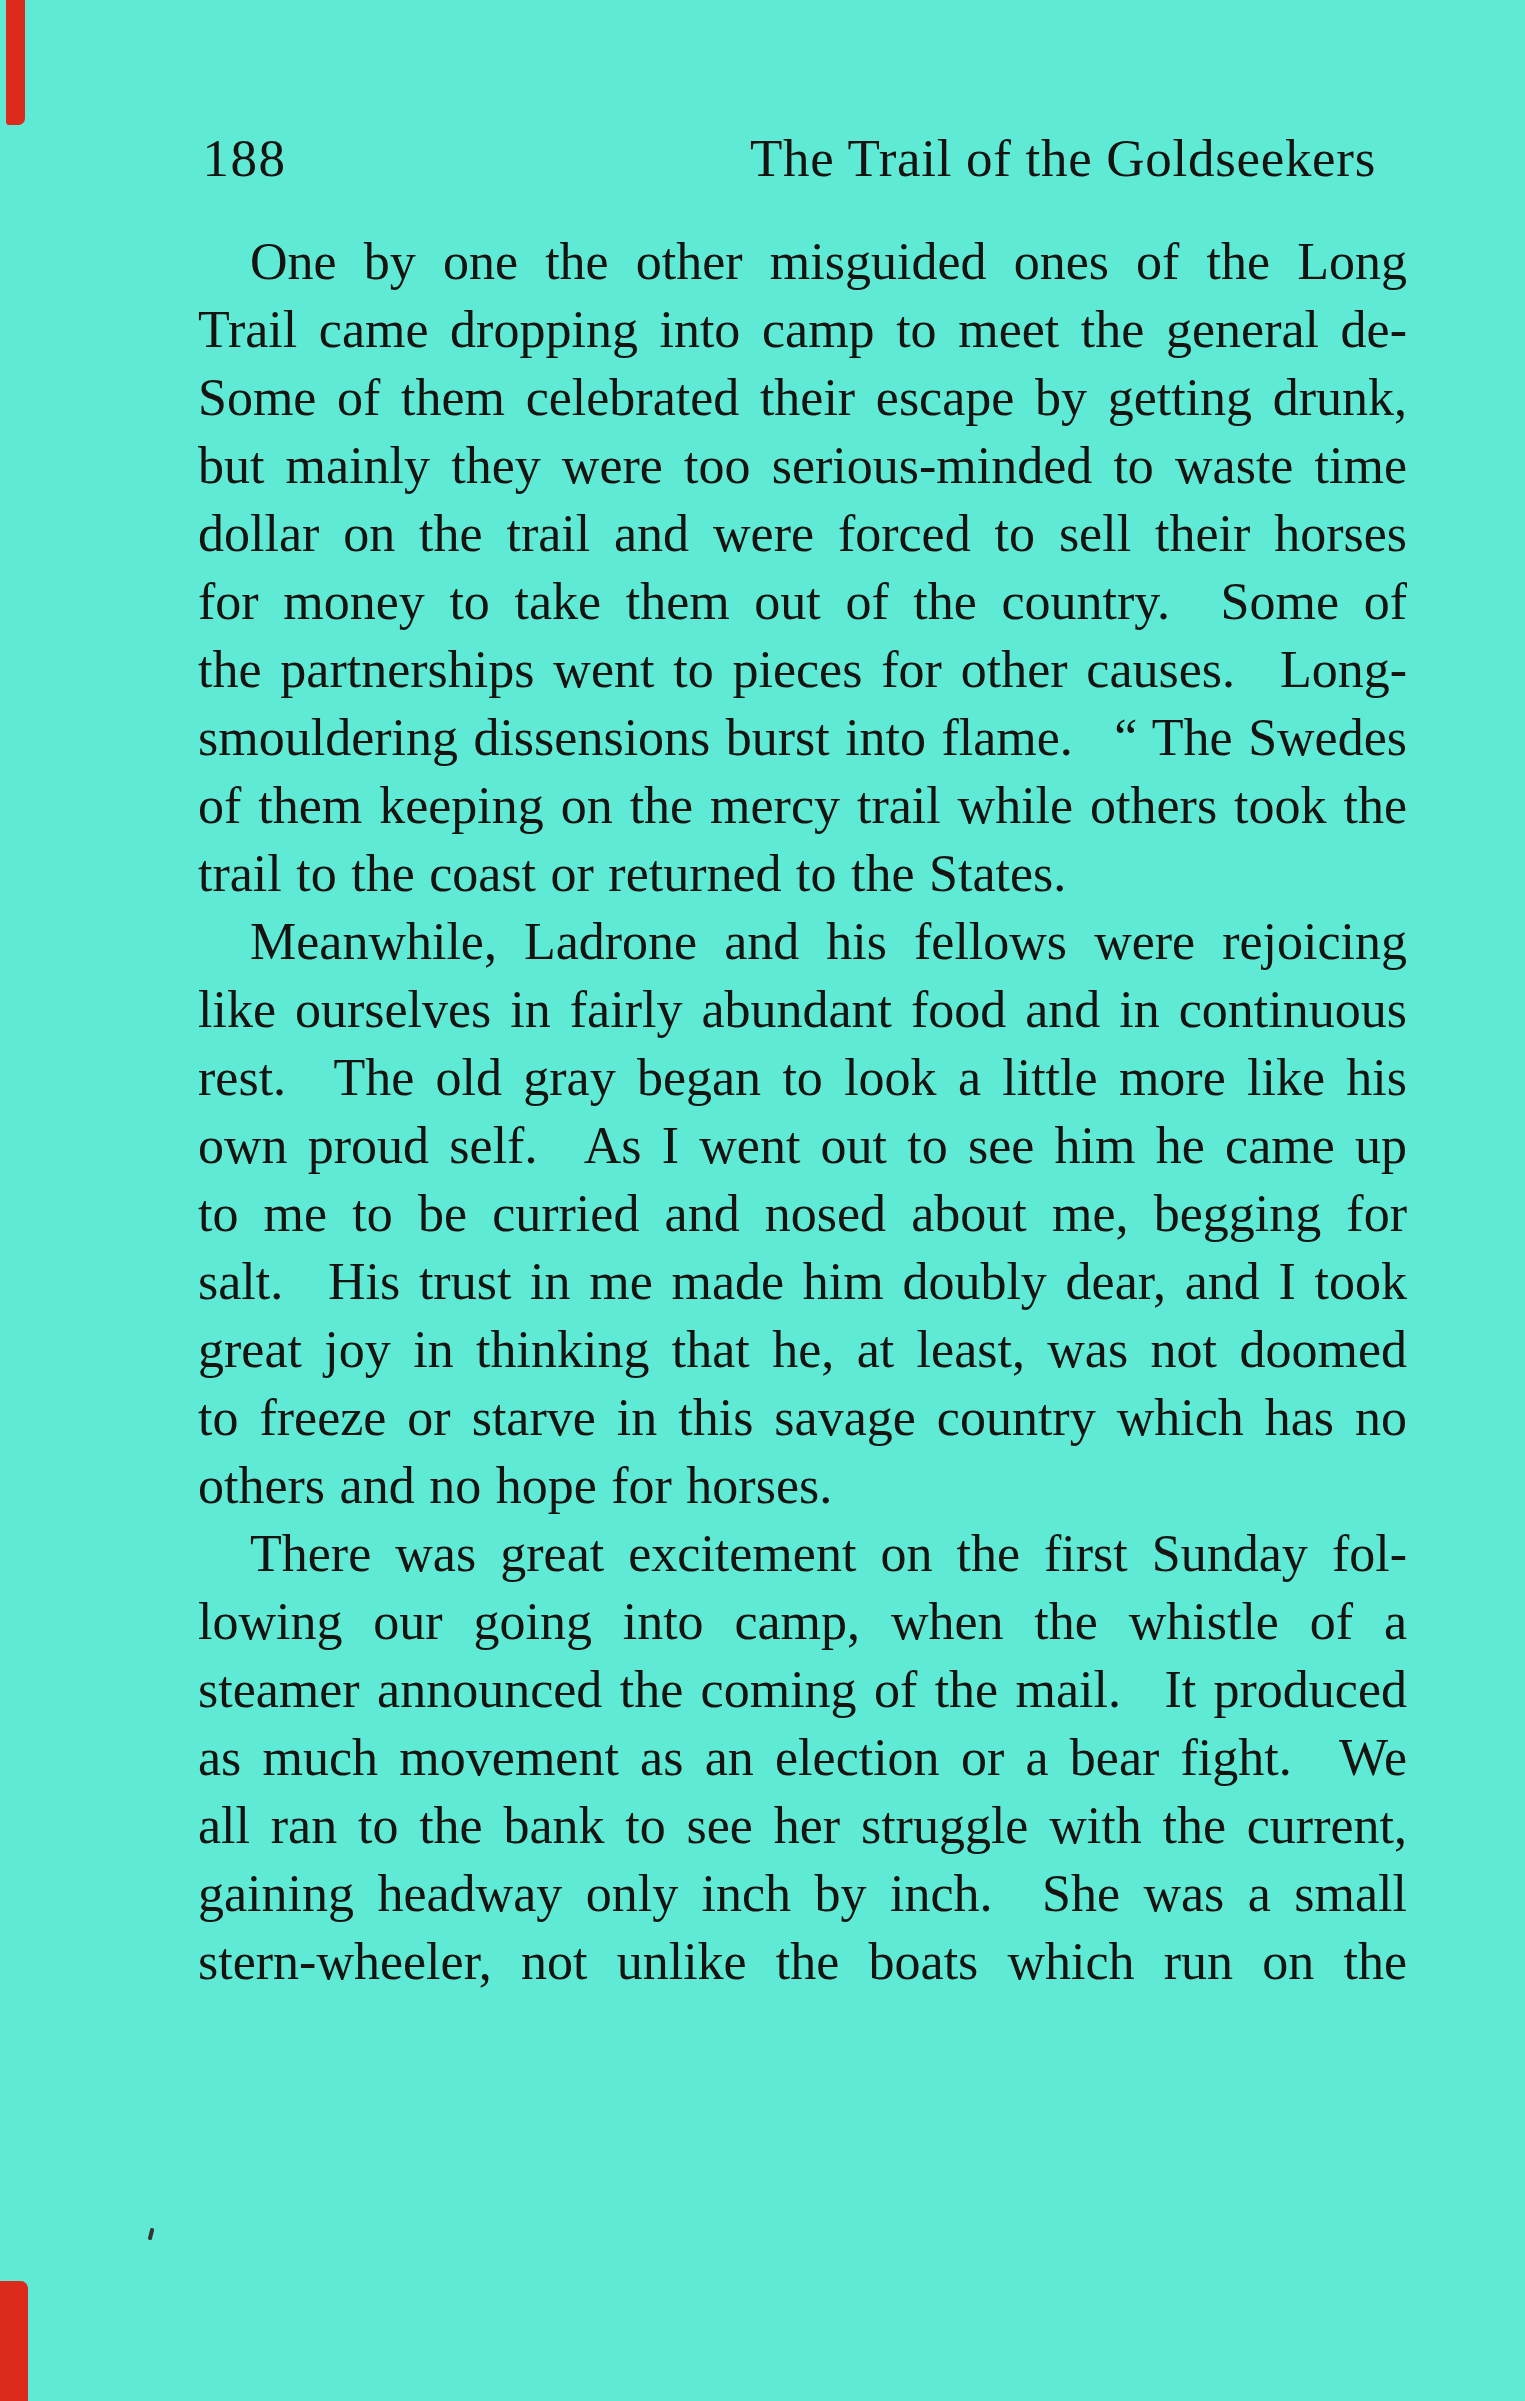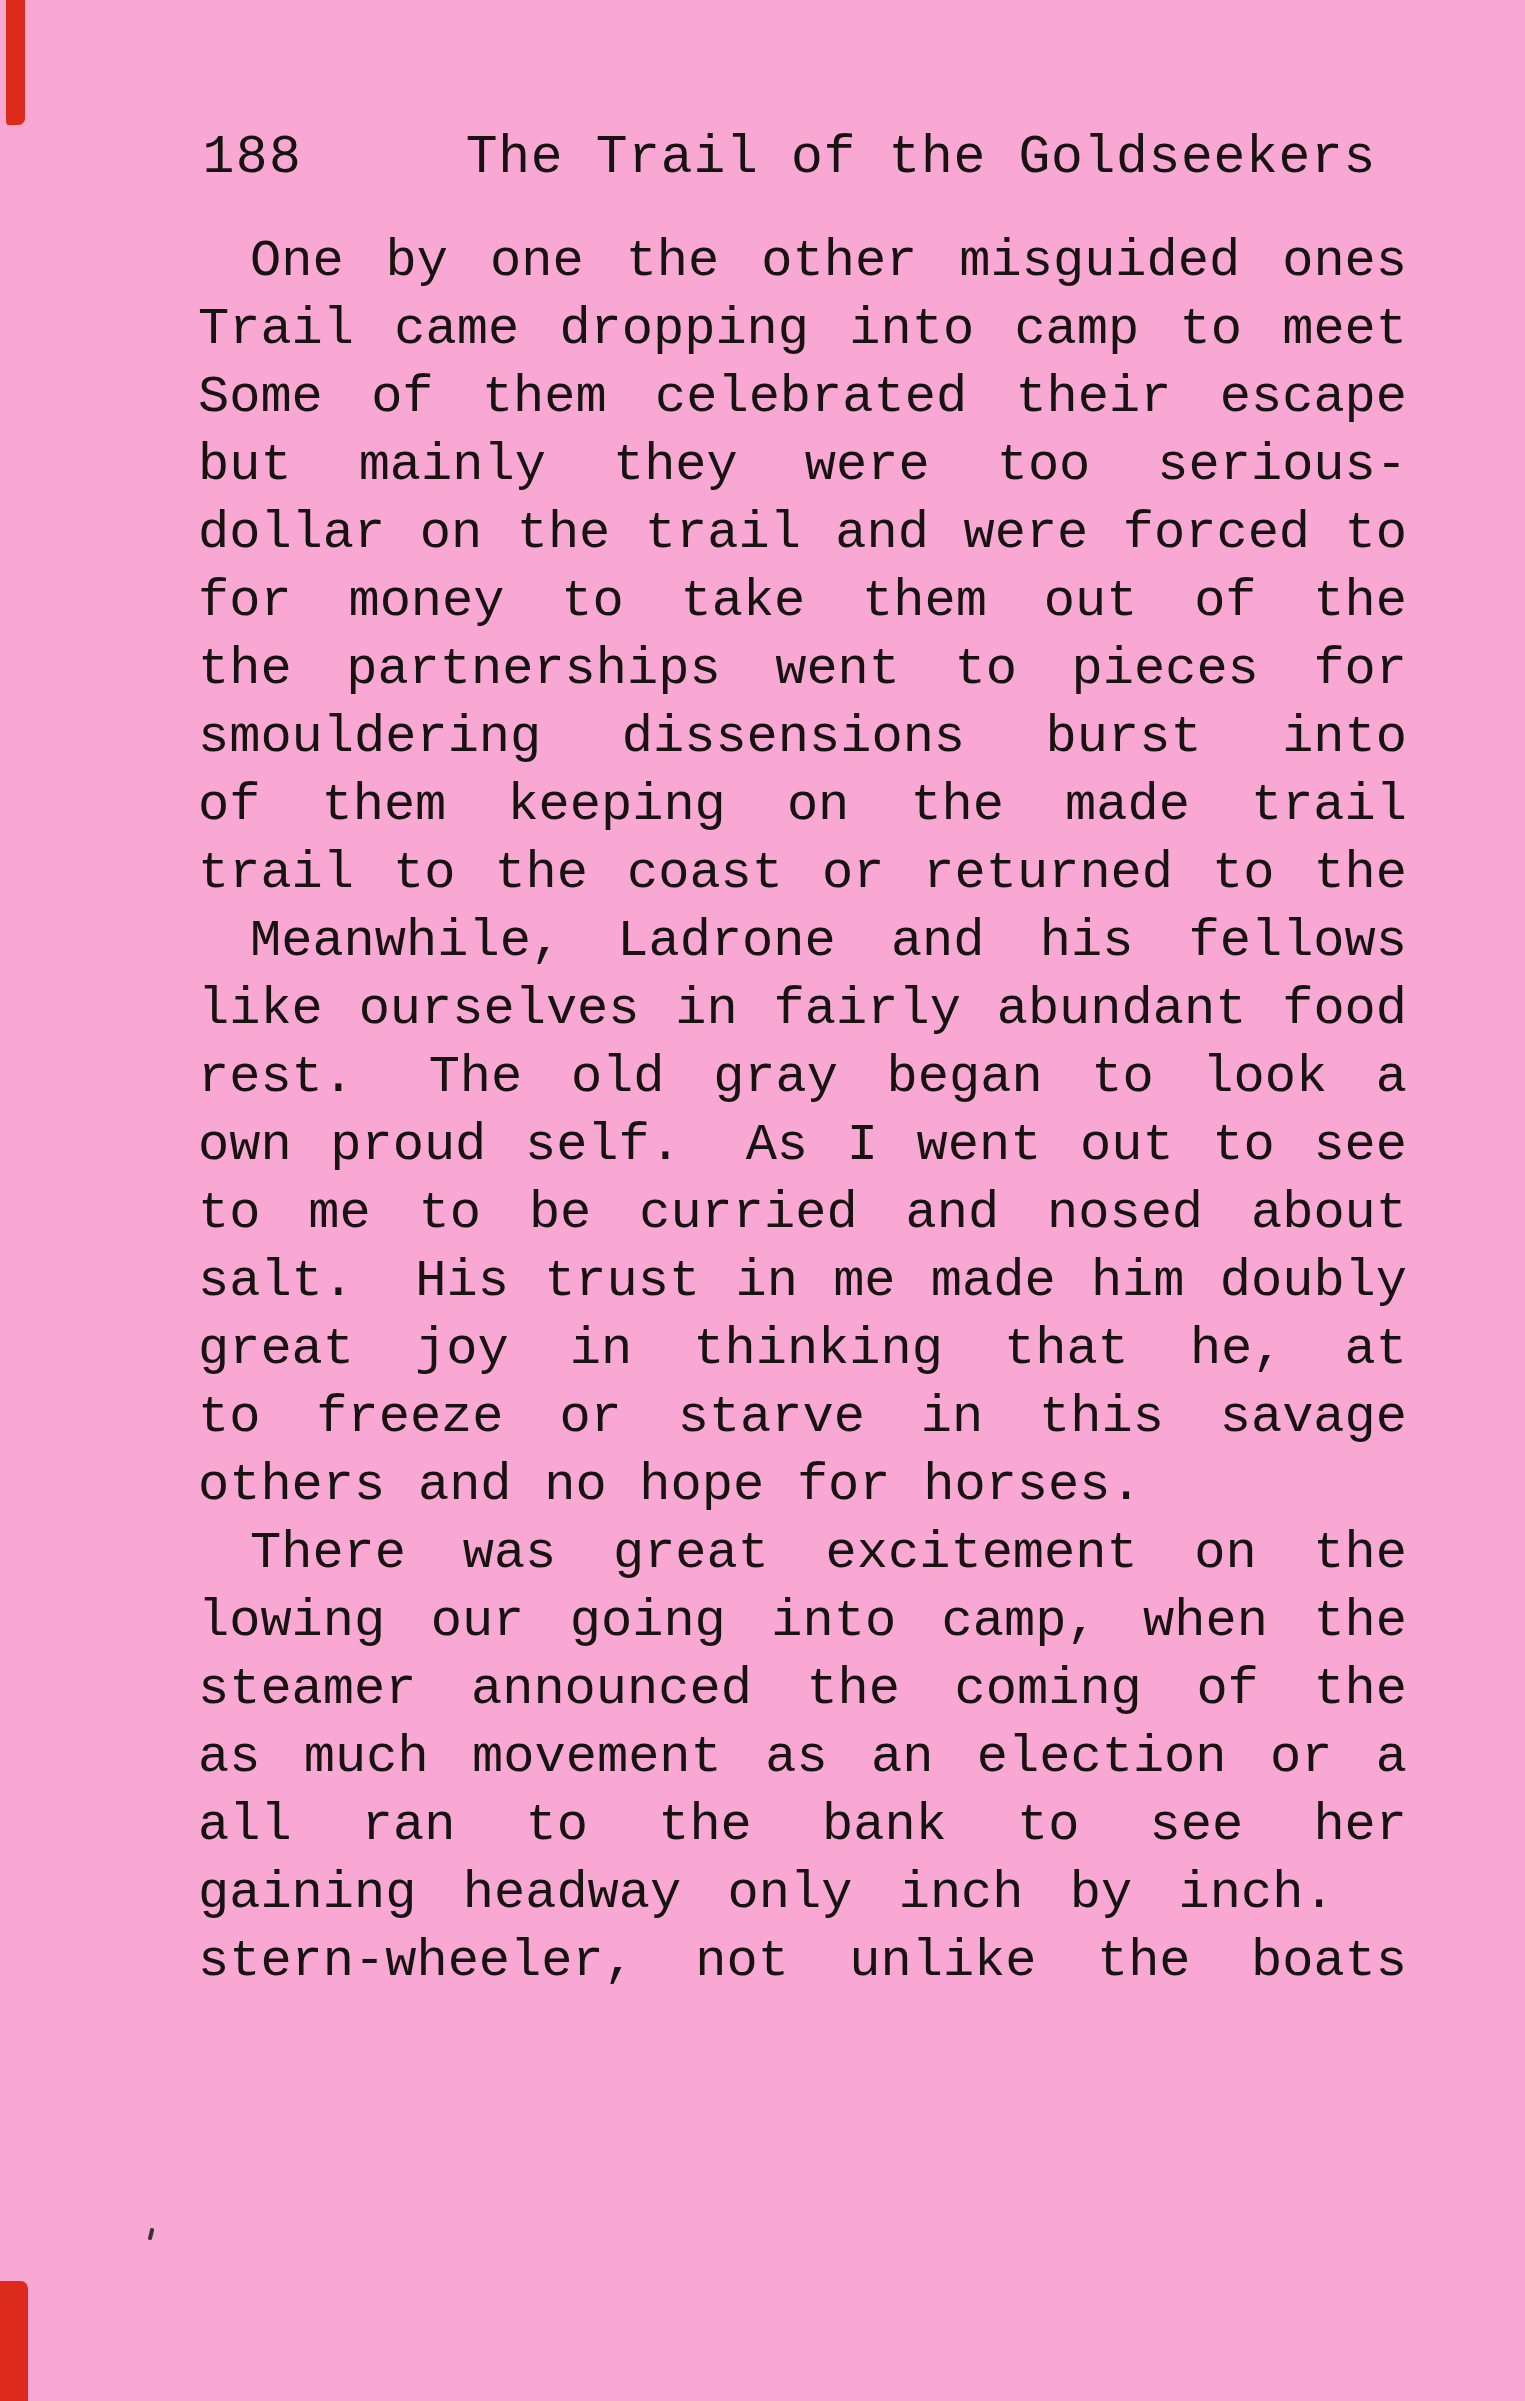--- a/index.html
+++ b/index.html
@@ -1,22 +1,22 @@
 <!DOCTYPE html>
 <html style="font-size:11.6px"><head>
 <meta charset="utf-8">
 <style>
   html, body { margin: 0; padding: 0; background: #e8e8e8; }
   .page {
     position: relative;
     width: 1526px;
     height: 2401px;
-    background: #f9a8d4;
+    background: #5eead4;
     overflow: hidden;
-    font-family: Liberation Mono, monospace;
+    font-family: Liberation Serif, serif;
     color: #171310;
   }
   
   .edge-top {
     position: absolute;
     left: 5.8px; top: 0;
     width: 19px; height: 125px;
     background: #dc2a1c;
     border-radius: 0 0 6.5px 3.6px;
   }
@@ -91,21 +91,21 @@
 
     <section>
       <div class="line indent">One by one the other misguided ones of the Long</div>
       <div class="line">Trail came dropping into camp to meet the general de-</div>
       <div class="line">Some of them celebrated their escape by getting drunk,</div>
       <div class="line">but mainly they were too serious-minded to waste time</div>
       <div class="line">dollar on the trail and were forced to sell their horses</div>
       <div class="line">for money to take them out of the country.  Some of</div>
       <div class="line">the partnerships went to pieces for other causes.  Long-</div>
       <div class="line">smouldering dissensions burst into flame.  “ The Swedes ”</div>
-      <div class="line">of them keeping on the made trail while others took the</div>
+      <div class="line">of them keeping on the mercy trail while others took the</div>
       <div class="line endpara">trail to the coast or returned to the States.</div>
     </section>
 
     <section>
       <div class="line indent">Meanwhile, Ladrone and his fellows were rejoicing</div>
       <div class="line">like ourselves in fairly abundant food and in continuous</div>
       <div class="line">rest.  The old gray began to look a little more like his</div>
       <div class="line">own proud self.  As I went out to see him he came up</div>
       <div class="line">to me to be curried and nosed about me, begging for</div>
       <div class="line">salt.  His trust in me made him doubly dear, and I took</div>

